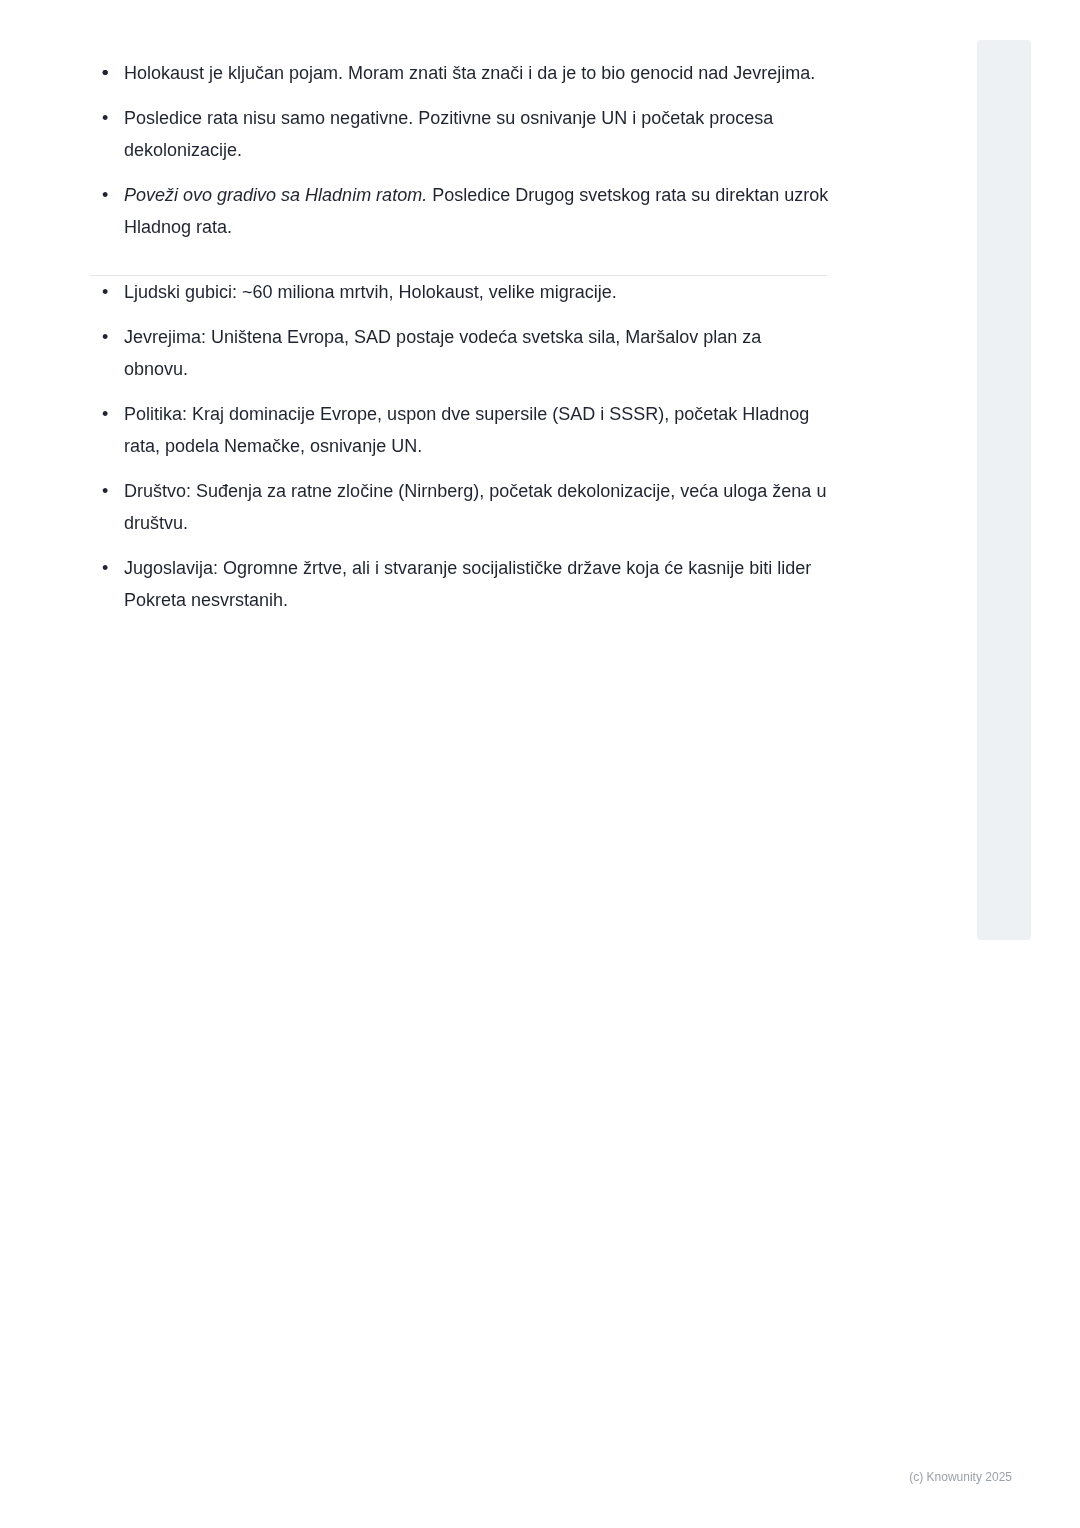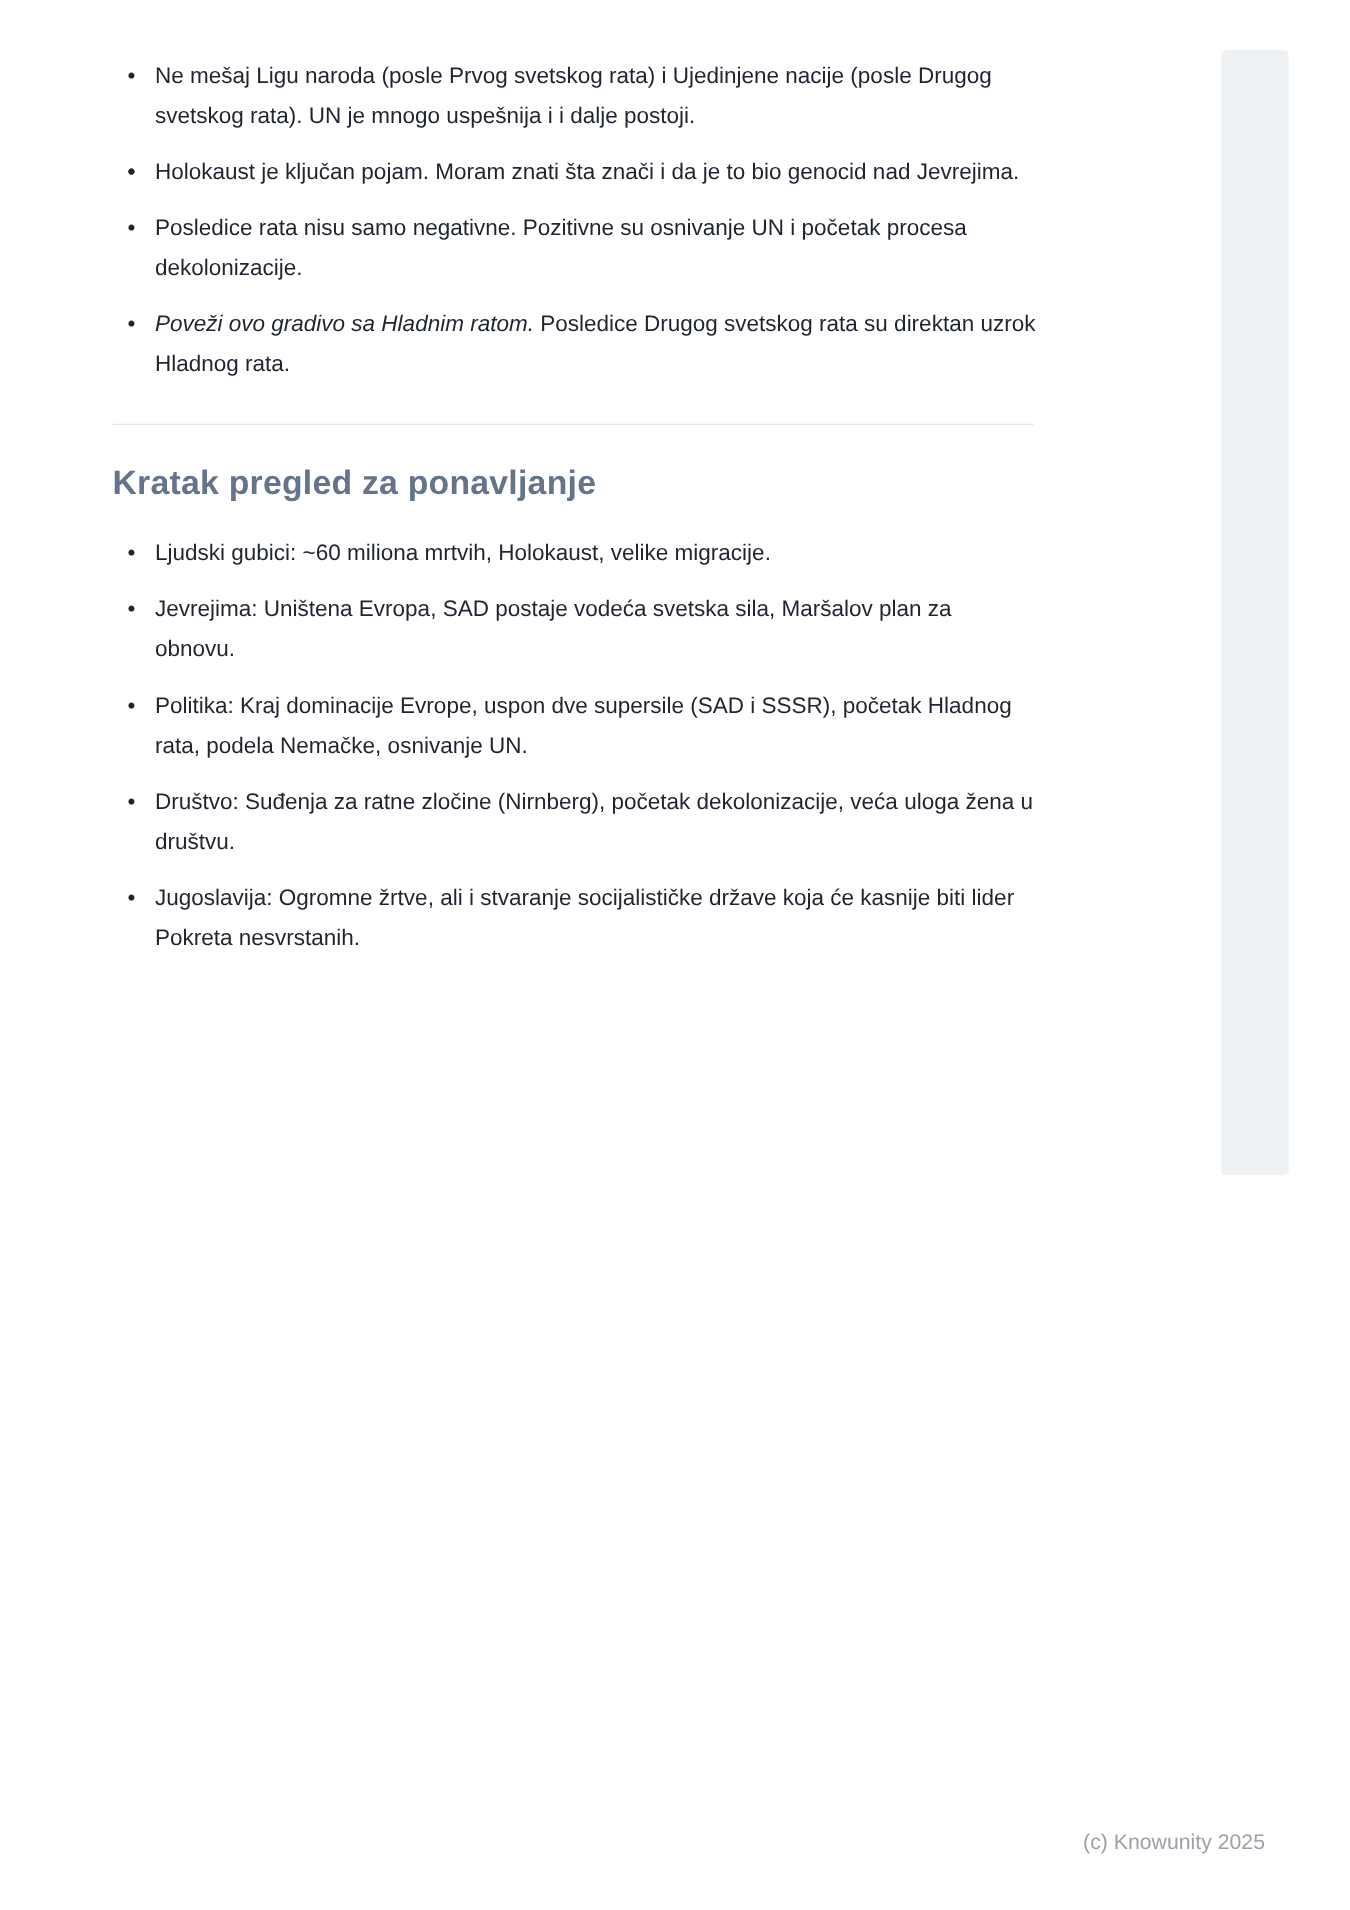--- a/index.html
+++ b/index.html
@@ -67,39 +67,38 @@
     width: 54px;
     height: 900px;
     background: #eef1f3;
     border-radius: 4px;
   }
 
   .copyright {
     position: absolute;
     right: 68px;
     bottom: 44px;
-    font-size: 17px;
+    font-size: 12px;
     color: #9aa1a9;
   }
 </style>
 </head>
 <body>
 
 <div class="page">
   <ul class="bullet-list">
-      <li><span class="bullet">•</span><span>Ne mešaj Ligu naroda (posle Prvog svetskog rata) i Ujedinjene nacije (posle Drugog svetskog rata). UN je mnogo uspešnija i i dalje postoji.</span></li>
+      <li><span class="bullet">•</span></li>
       <li><span class="bullet">•</span></li>
       <li><span class="bullet">•</span><span>Holokaust je ključan pojam. Moram znati šta znači i da je to bio genocid nad Jevrejima.</span></li>
       <li><span class="bullet">•</span><span>Posledice rata nisu samo negativne. Pozitivne su osnivanje UN i početak procesa dekolonizacije.</span></li>
       <li><span class="bullet">•</span><span class="italic">Poveži ovo gradivo sa Hladnim ratom.</span><span> Posledice Drugog svetskog rata su direktan uzrok Hladnog rata.</span></li>
     </ul>
 
   <hr class="divider">
 
-  <h2 class="section-heading">Kratak pregled za ponavljanje</h2>
 
   <ul class="bullet-list">
       <li><span class="bullet">•</span><span class="lead">Ljudski gubici</span><span>: ~60 miliona mrtvih, Holokaust, velike migracije.</span></li>
       <li><span class="bullet">•</span><span class="lead">Jevrejima</span><span>: Uništena Evropa, SAD postaje vodeća svetska sila, Maršalov plan za obnovu.</span></li>
       <li><span class="bullet">•</span><span class="lead">Politika</span><span>: Kraj dominacije Evrope, uspon dve supersile (SAD i SSSR), početak Hladnog rata, podela Nemačke, osnivanje UN.</span></li>
       <li><span class="bullet">•</span><span class="lead">Društvo</span><span>: Suđenja za ratne zločine (Nirnberg), početak dekolonizacije, veća uloga žena u društvu.</span></li>
       <li><span class="bullet">•</span><span class="lead">Jugoslavija</span><span>: Ogromne žrtve, ali i stvaranje socijalističke države koja će kasnije biti lider Pokreta nesvrstanih.</span></li>
     </ul>
 </div>
 

